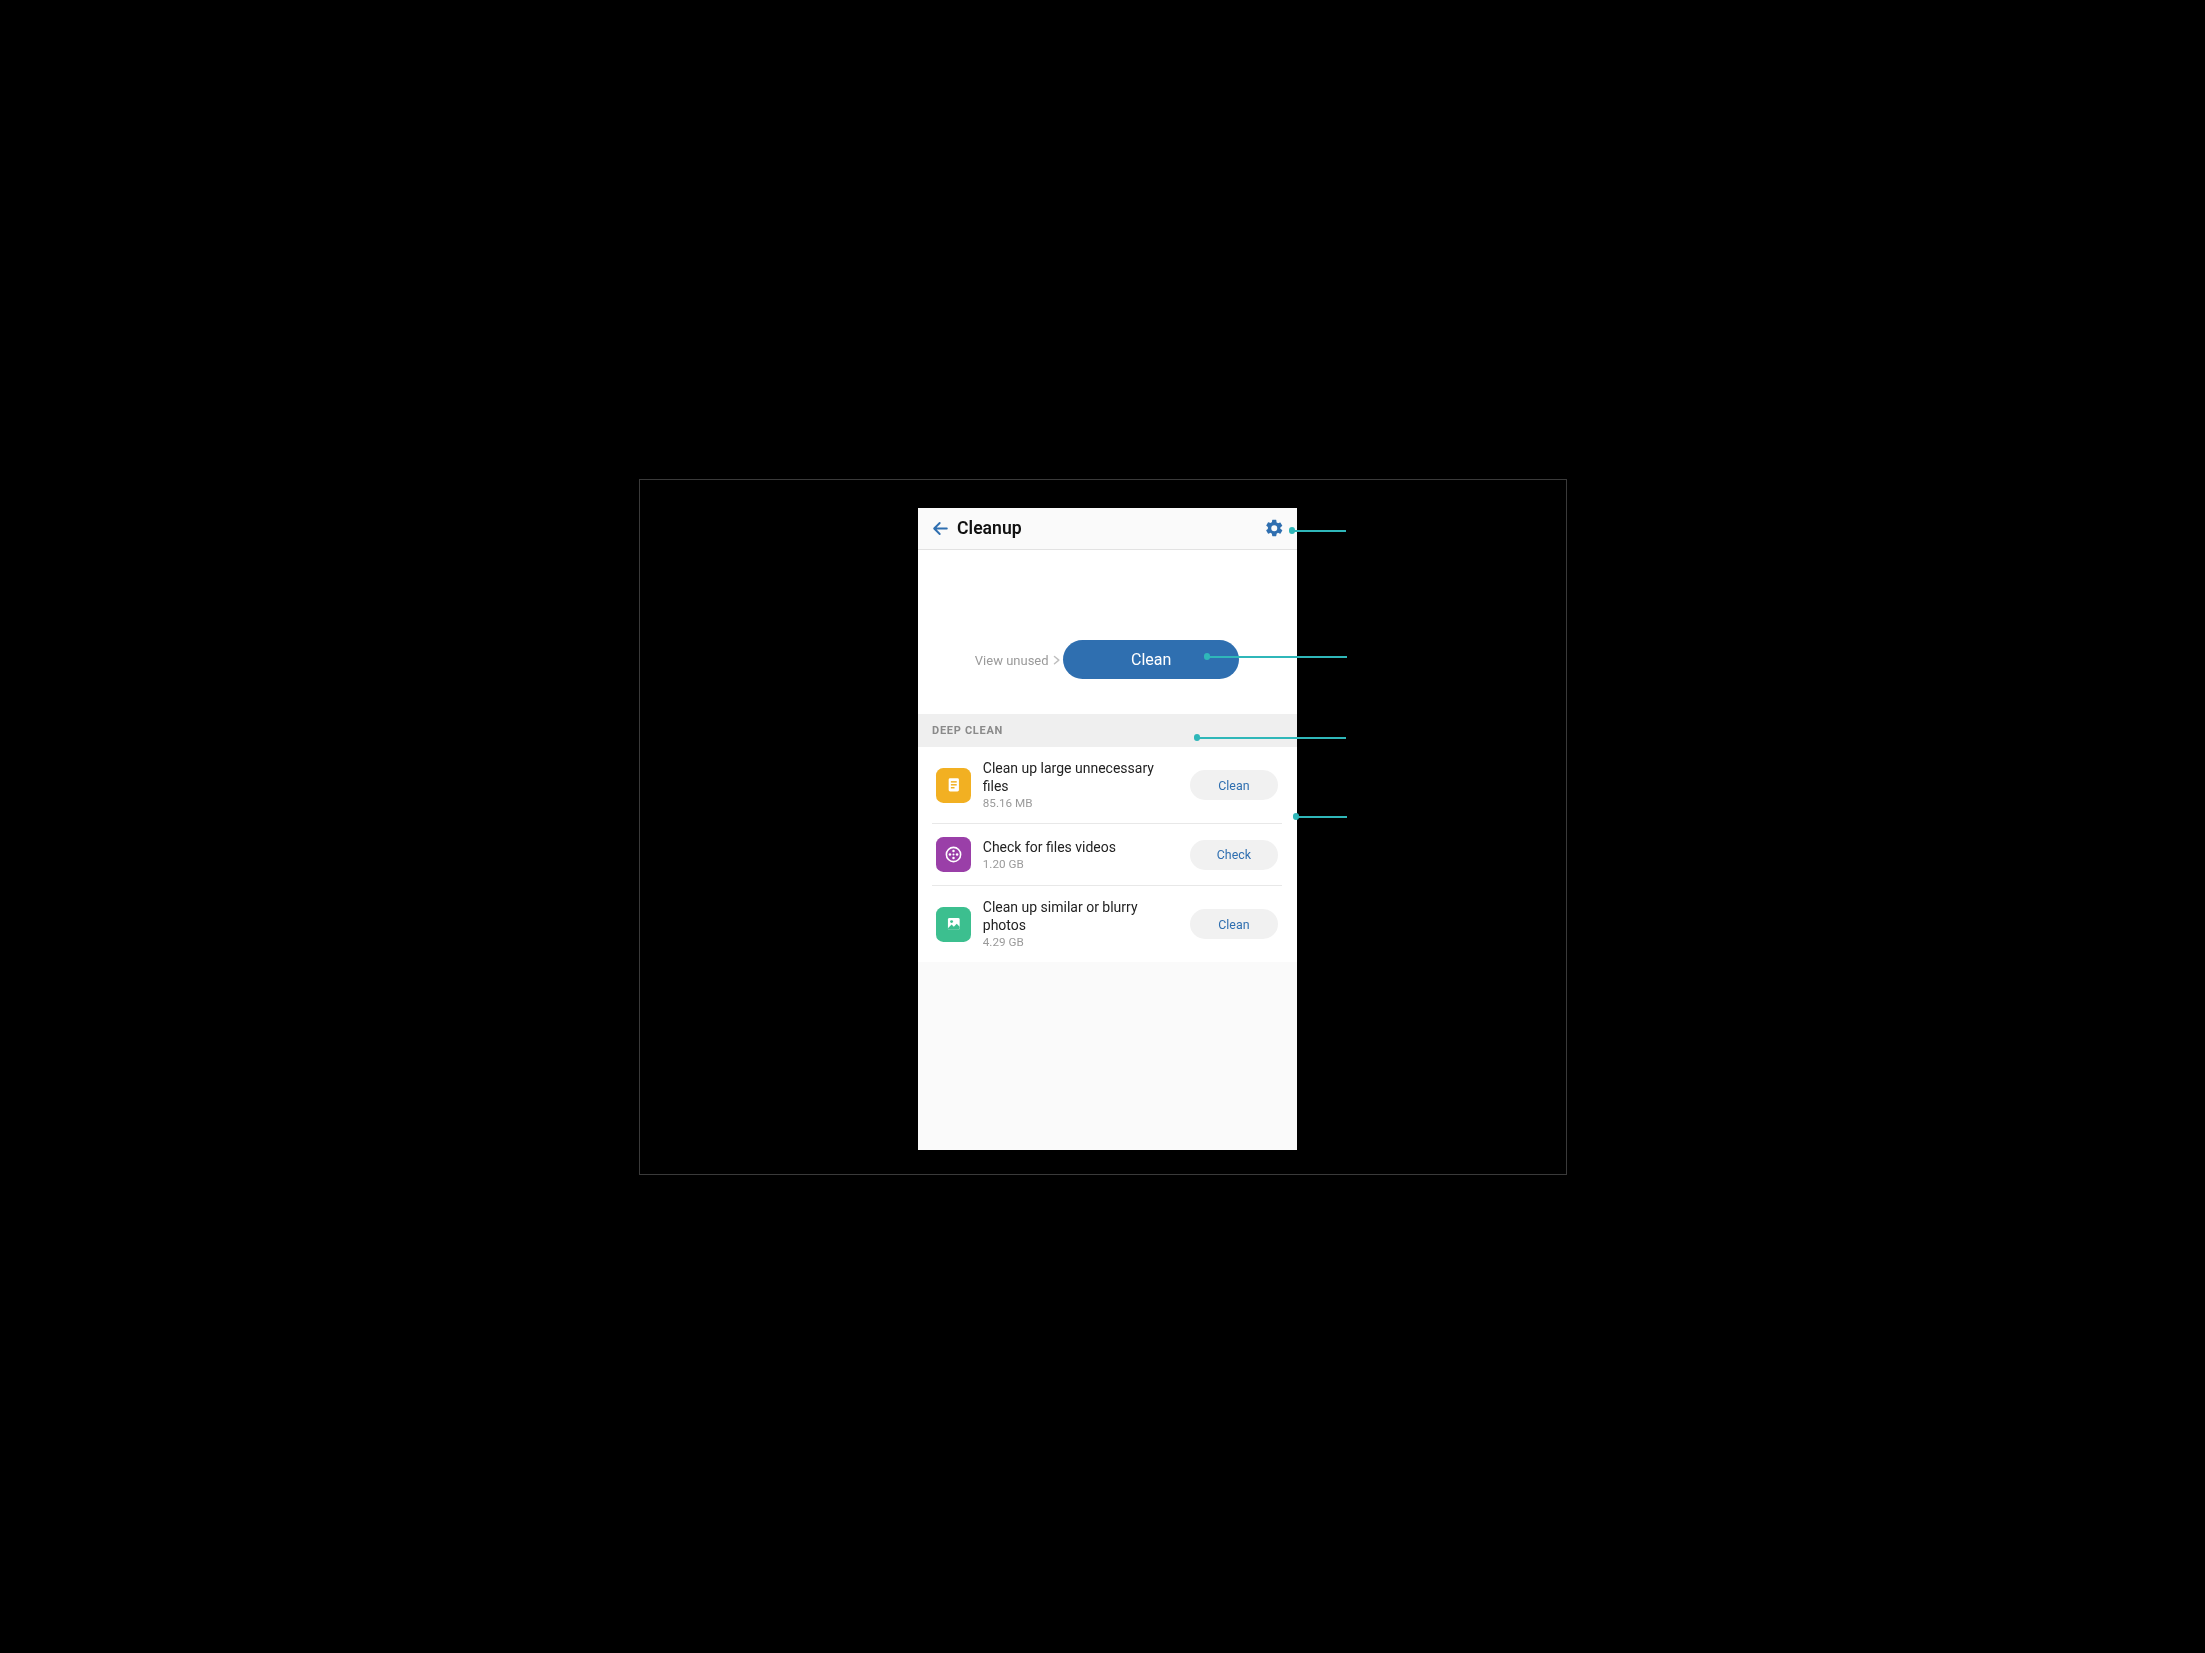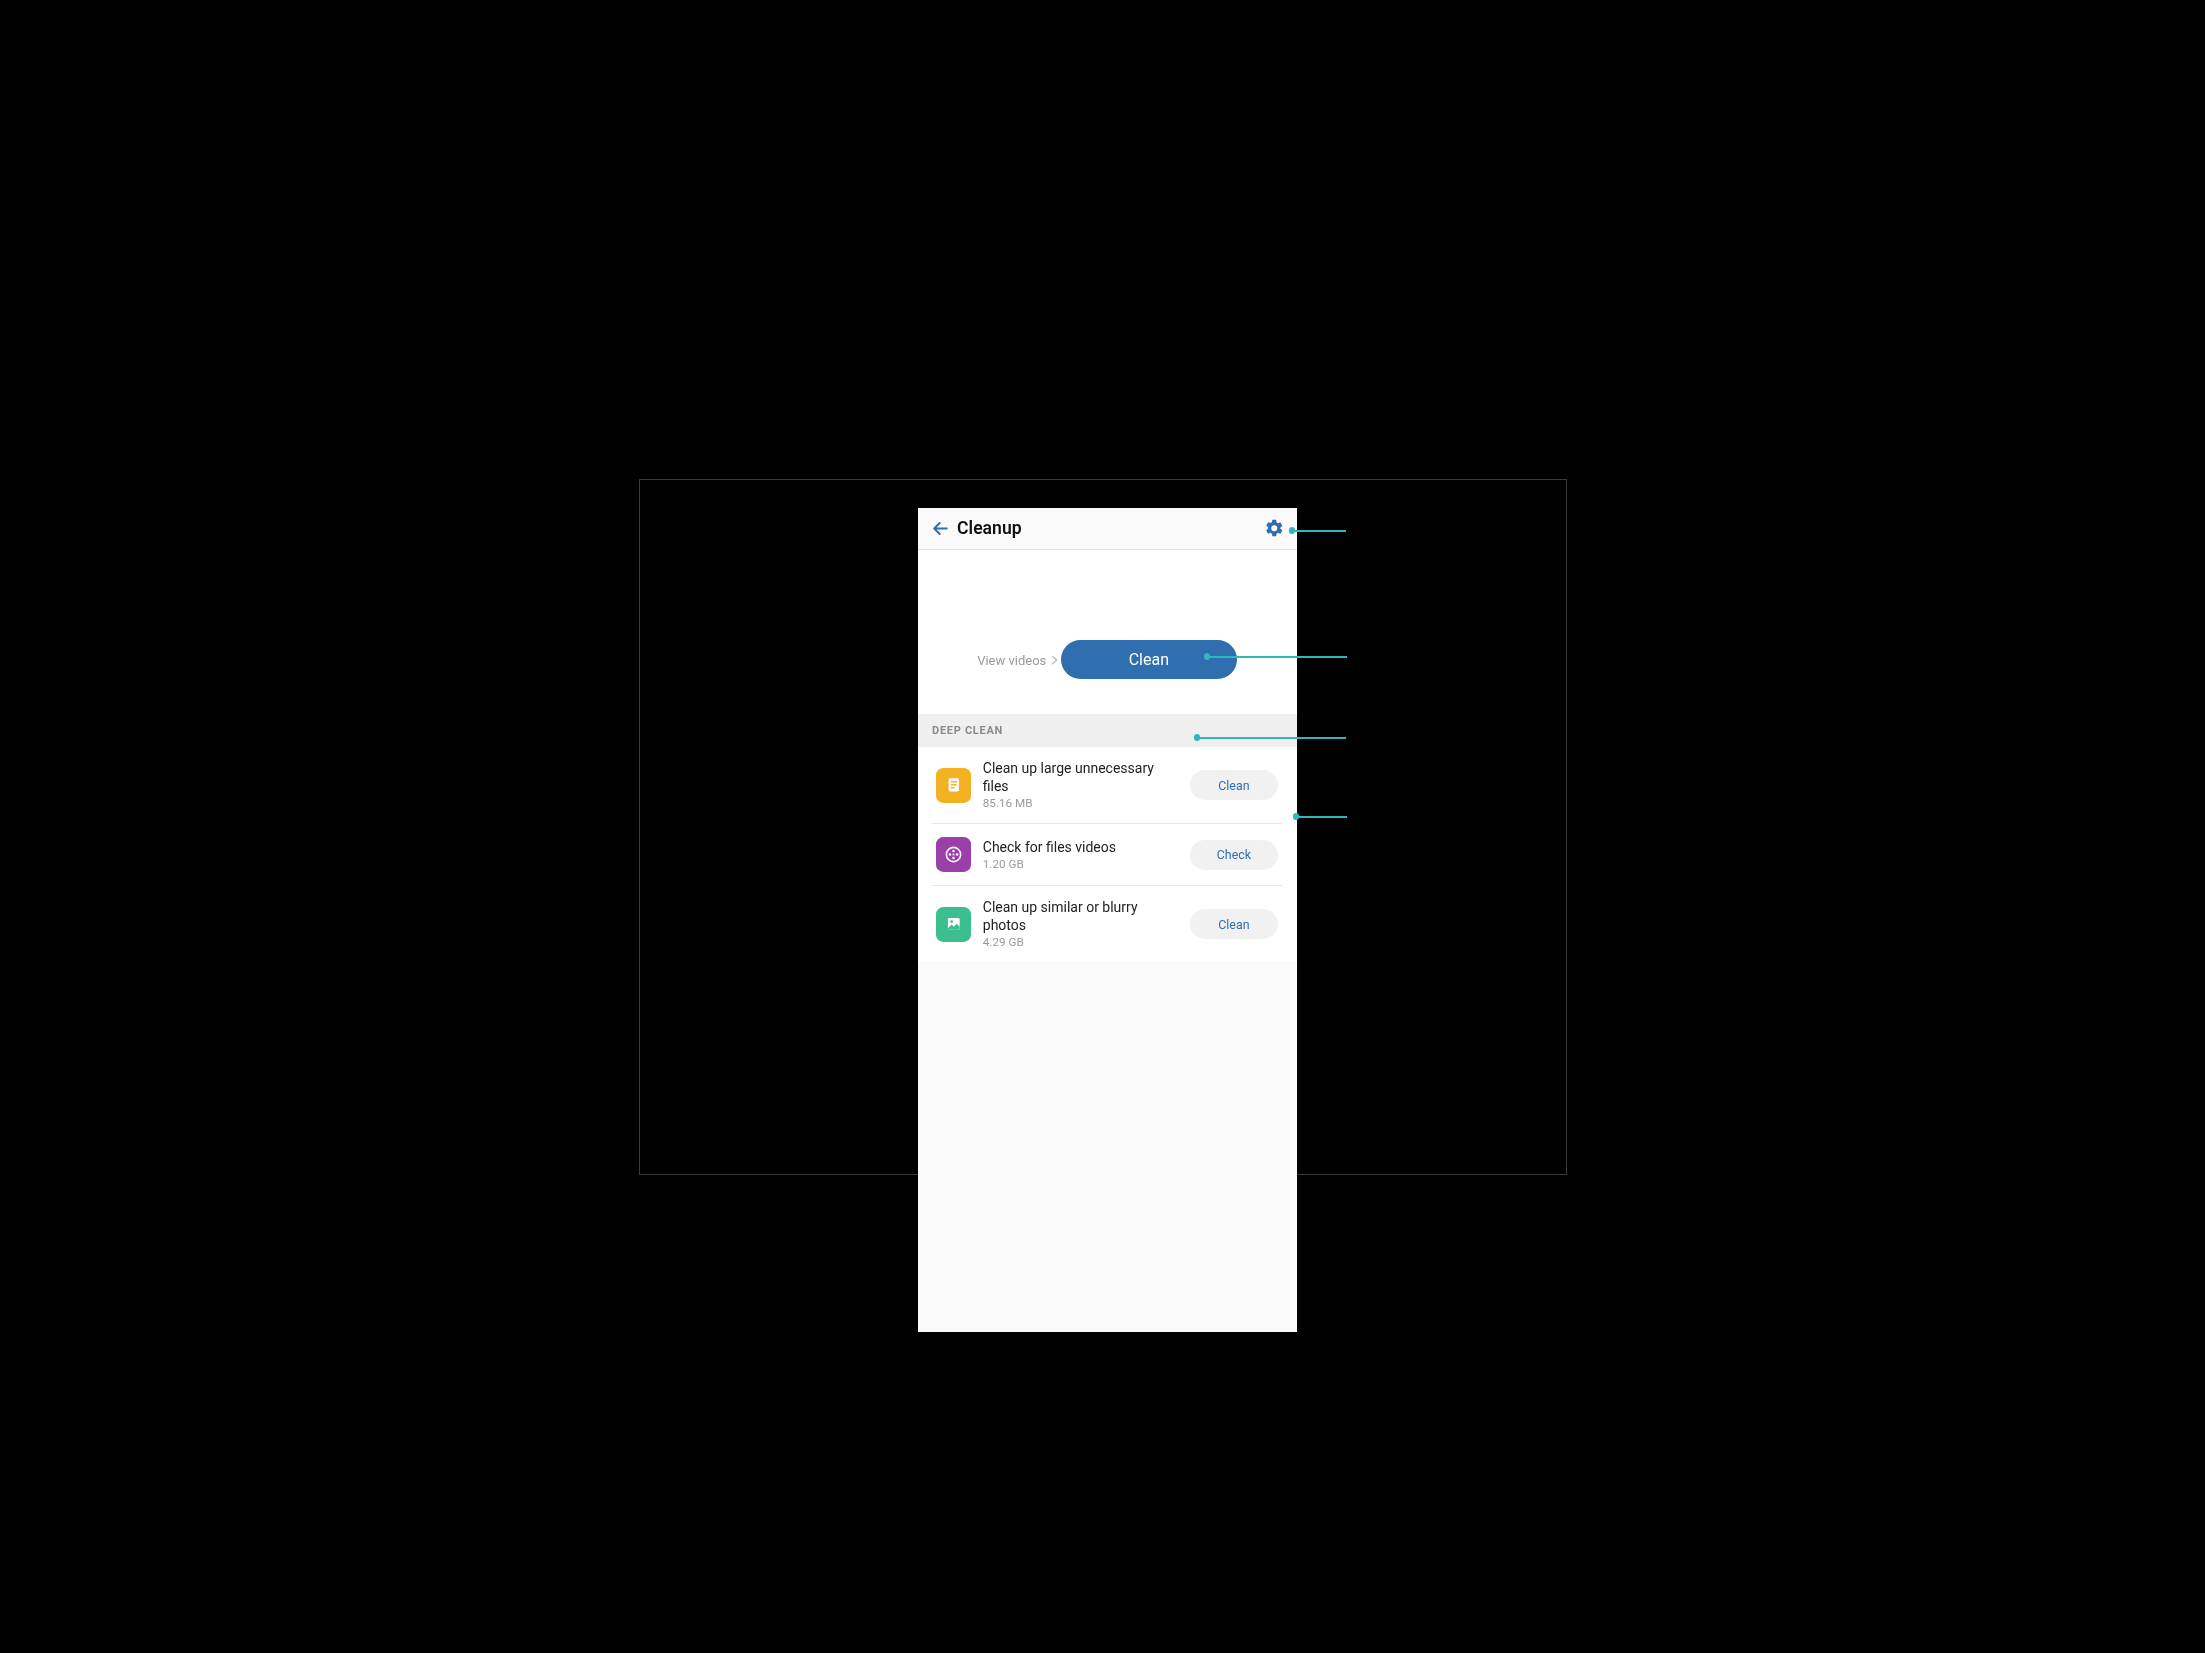--- a/index.html
+++ b/index.html
@@ -18,21 +18,21 @@
     height: 696px;
     background: #000;
     border: 1.5px solid #3a3a3a;
   }
 
   .phone {
     position: absolute;
     left: 278px;
     top: 28px;
     width: 379px;
-    height: 824px;
+    height: 642px;
     background: #fafafa;
     overflow: hidden;
   }
 
   
   .header {
     display: flex;
     align-items: center;
     height: 42px;
     padding: 0 10.2px;
@@ -185,21 +185,21 @@
       <div class="title">Cleanup</div>
       <div class="settings-btn">
         <svg width="20.5" height="20.5" viewBox="0 0 24 24">
           <path fill="#2f6fb0" d="M19.14 12.94a7.49 7.49 0 0 0 .05-.94 7.49 7.49 0 0 0-.05-.94l2.03-1.58a.5.5 0 0 0 .12-.64l-1.92-3.32a.5.5 0 0 0-.61-.22l-2.39.96a7.03 7.03 0 0 0-1.62-.94l-.36-2.54A.5.5 0 0 0 13.9 2h-3.8a.5.5 0 0 0-.49.42l-.36 2.54c-.58.24-1.12.55-1.62.94l-2.39-.96a.5.5 0 0 0-.61.22L2.71 8.48a.5.5 0 0 0 .12.64l2.03 1.58c-.3.31-.5.63-.5.94s.2.63.5.94l-2.03 1.58a.5.5 0 0 0-.12.64l1.92 3.32c.13.23.4.32.61.22l2.39-.96c.5.39 1.04.7 1.62.94l.36 2.54a.5.5 0 0 0 .49.42h3.8a.5.5 0 0 0 .49-.42l.36-2.54c.58-.24 1.12-.55 1.62-.94l2.39.96c.21.1.48.01.61-.22l1.92-3.32a.5.5 0 0 0-.12-.64l-2.03-1.58zM12 15.5A3.5 3.5 0 1 1 12 8.5a3.5 3.5 0 0 1 0 7z"></path>
         </svg>
       </div>
     </div>
 
     <div class="top-panel">
       <div class="view-details">
-        <span>View videos</span>
+        <span>View unused</span>
         <svg width="7.3" height="10.2" viewBox="0 0 10 14">
           <path d="M2 2l6 5-6 5" fill="none" stroke="#bfbfbf" stroke-width="2" stroke-linecap="round" stroke-linejoin="round"></path>
         </svg>
       </div>
       <div class="clean-btn">Clean</div>
     </div>
 
     <div class="section-header">DEEP CLEAN</div>
 
     <div class="list">

